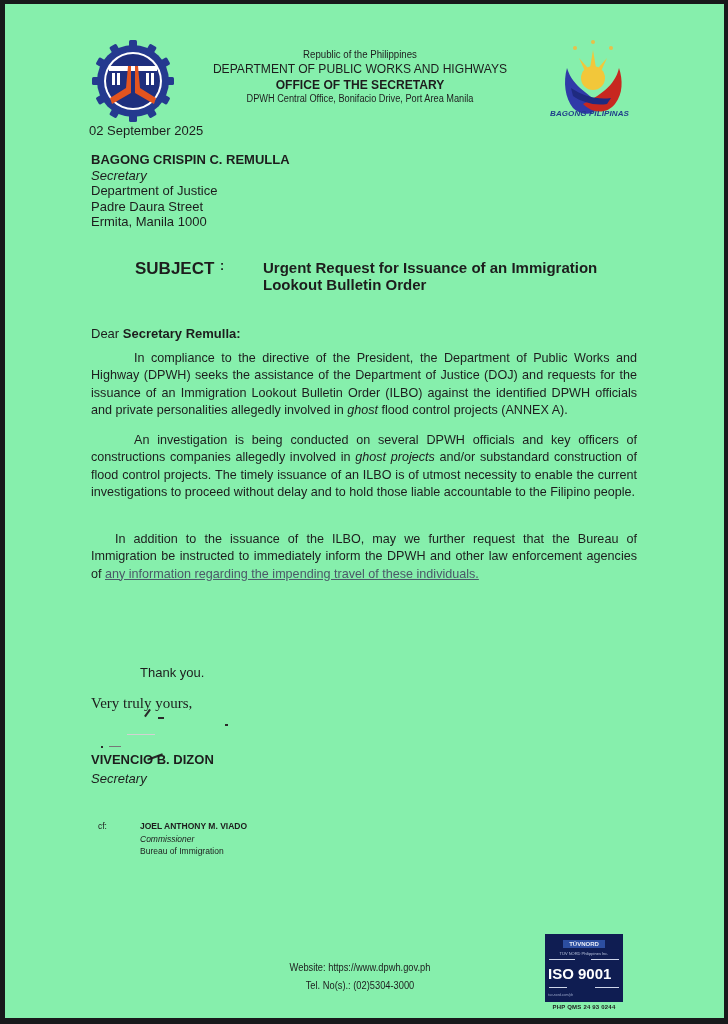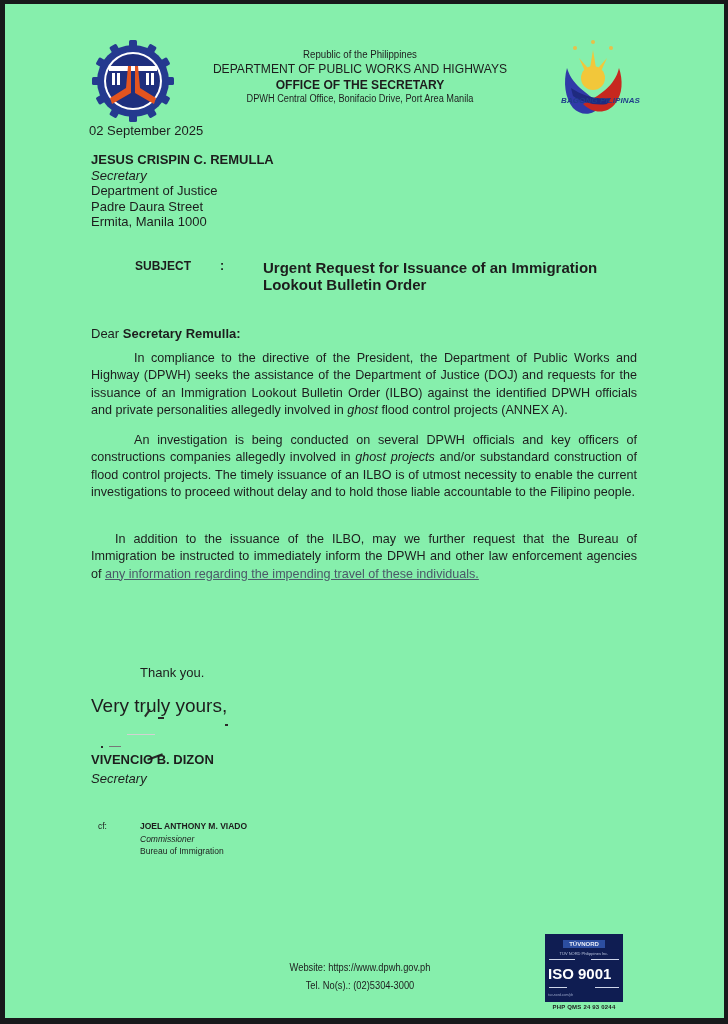--- a/index.html
+++ b/index.html
@@ -13,43 +13,43 @@
   .abs { position: absolute; }
   
   .hdr-center { position: absolute; left: 190px; top: 44px; width: 330px; text-align: center; }
   .hdr-center div { white-space: nowrap; }
   .h-rep { font-family: "Liberation Sans", sans-serif; font-size: 10.5px; line-height: 13px; transform: scaleX(0.92); }
   .h-dept { font-size: 13px; line-height: 16px; transform: scaleX(0.93); }
   .h-office { font-size: 13px; line-height: 16px; font-weight: bold; transform: scaleX(0.93); }
   .h-addr { font-size: 10px; line-height: 12px; transform: scaleX(0.92); }
   .logo-left { position: absolute; left: 85px; top: 34px; width: 86px; height: 86px; }
   .logo-right { position: absolute; left: 548px; top: 34px; width: 80px; height: 90px; }
-  .bagong { position: absolute; left: 545px; top: 92px; width: 90px; text-align: right; font-size: 8px; font-weight: bold; font-style: italic; color: #1f3e8a; letter-spacing: 0.1px; }
+  .bagong { position: absolute; left: 545px; top: 105px; width: 90px; text-align: left; font-size: 8px; font-weight: bold; font-style: italic; color: #1f3e8a; letter-spacing: 0.1px; }
 
   .date { left: 84px; top: 119px; font-size: 13px; }
   .addr { left: 86px; top: 148px; font-size: 13px; line-height: 15.6px; }
   .addr .name { font-weight: bold; font-size: 13px; }
   .addr .title { font-style: italic; }
 
-  .subj-label { left: 130px; top: 255px; font-size: 12px; font-weight: bold; }
+  .subj-label { left: 130px; top: 255px; font-size: 17px; font-weight: bold; }
   .subj-colon { left: 215px; top: 255px; font-size: 12.5px; font-weight: bold; }
   .subj-text { left: 258px; top: 255px; width: 370px; font-size: 15px; font-weight: bold; line-height: 17px; }
 
   .salutation { left: 86px; top: 322px; font-size: 13px; text-align: right; }
   .salutation b { font-weight: bold; }
 
   .para { position: absolute; left: 86px; width: 546px; font-size: 12.6px; line-height: 17.3px; text-align: justify; }
   .p1 { top: 346px; text-indent: 43px; }
   .p2 { top: 428px; text-indent: 43px; }
   .p3 { top: 527px; text-indent: 24px; }
   .p4 { top: 592px; text-indent: 24px; }
   .faded { color: #4a5968; text-decoration: underline; }
 
   .thanks { left: 135px; top: 661px; font-size: 13px; }
-  .closing { left: 86px; top: 691px; font-size: 19px; }
+  .closing { left: 86px; top: 691px; font-size: 15px; font-family: Liberation Serif, serif; }
   .signer { left: 86px; top: 748px; font-size: 13px; font-weight: bold; }
   .signer-title { left: 86px; top: 767px; font-size: 13px; font-style: italic; }
 
   .cf-label { left: 93px; top: 817px; font-size: 8.5px; }
   .cf-name { left: 135px; top: 817px; font-size: 8.5px; font-weight: bold; }
   .cf-title { left: 135px; top: 830px; font-size: 8.5px; font-style: italic; }
   .cf-org { left: 135px; top: 842px; font-size: 8.5px; }
 
   .footer { position: absolute; left: 230px; top: 955px; width: 250px; text-align: center; font-size: 10px; line-height: 18px; }
   .footer div { transform: scaleX(0.93); white-space: nowrap; }
@@ -121,21 +121,21 @@
     </g>
     <path d="M14 30 C20 50 38 56 48 68 C40 78 28 78 20 70 C12 60 10 44 14 30 Z" fill="#2f3aa8"></path>
     <path d="M66 30 C62 48 46 58 30 66 C40 76 54 76 62 66 C70 56 70 42 66 30 Z" fill="#c7281f"></path>
     <path d="M18 50 C30 58 44 62 58 60 L54 66 C42 68 28 64 20 58 Z" fill="#1f2a80"></path>
   </svg>
   <div class="bagong">BAGONG PILIPINAS</div>
 
   <div class="abs date">02 September 2025</div>
 
   <div class="abs addr">
-    <div class="name">JESUS CRISPIN C. REMULLA</div>
+    <div class="name">BAGONG CRISPIN C. REMULLA</div>
     <div class="title">Secretary</div>
     <div>Department of Justice</div>
     <div>Padre Daura Street</div>
     <div>Ermita, Manila 1000</div>
   </div>
 
   <div class="abs subj-label">SUBJECT</div>
   <div class="abs subj-colon">:</div>
   <div class="abs subj-text">Urgent Request for Issuance of an Immigration Lookout Bulletin Order</div>
 

